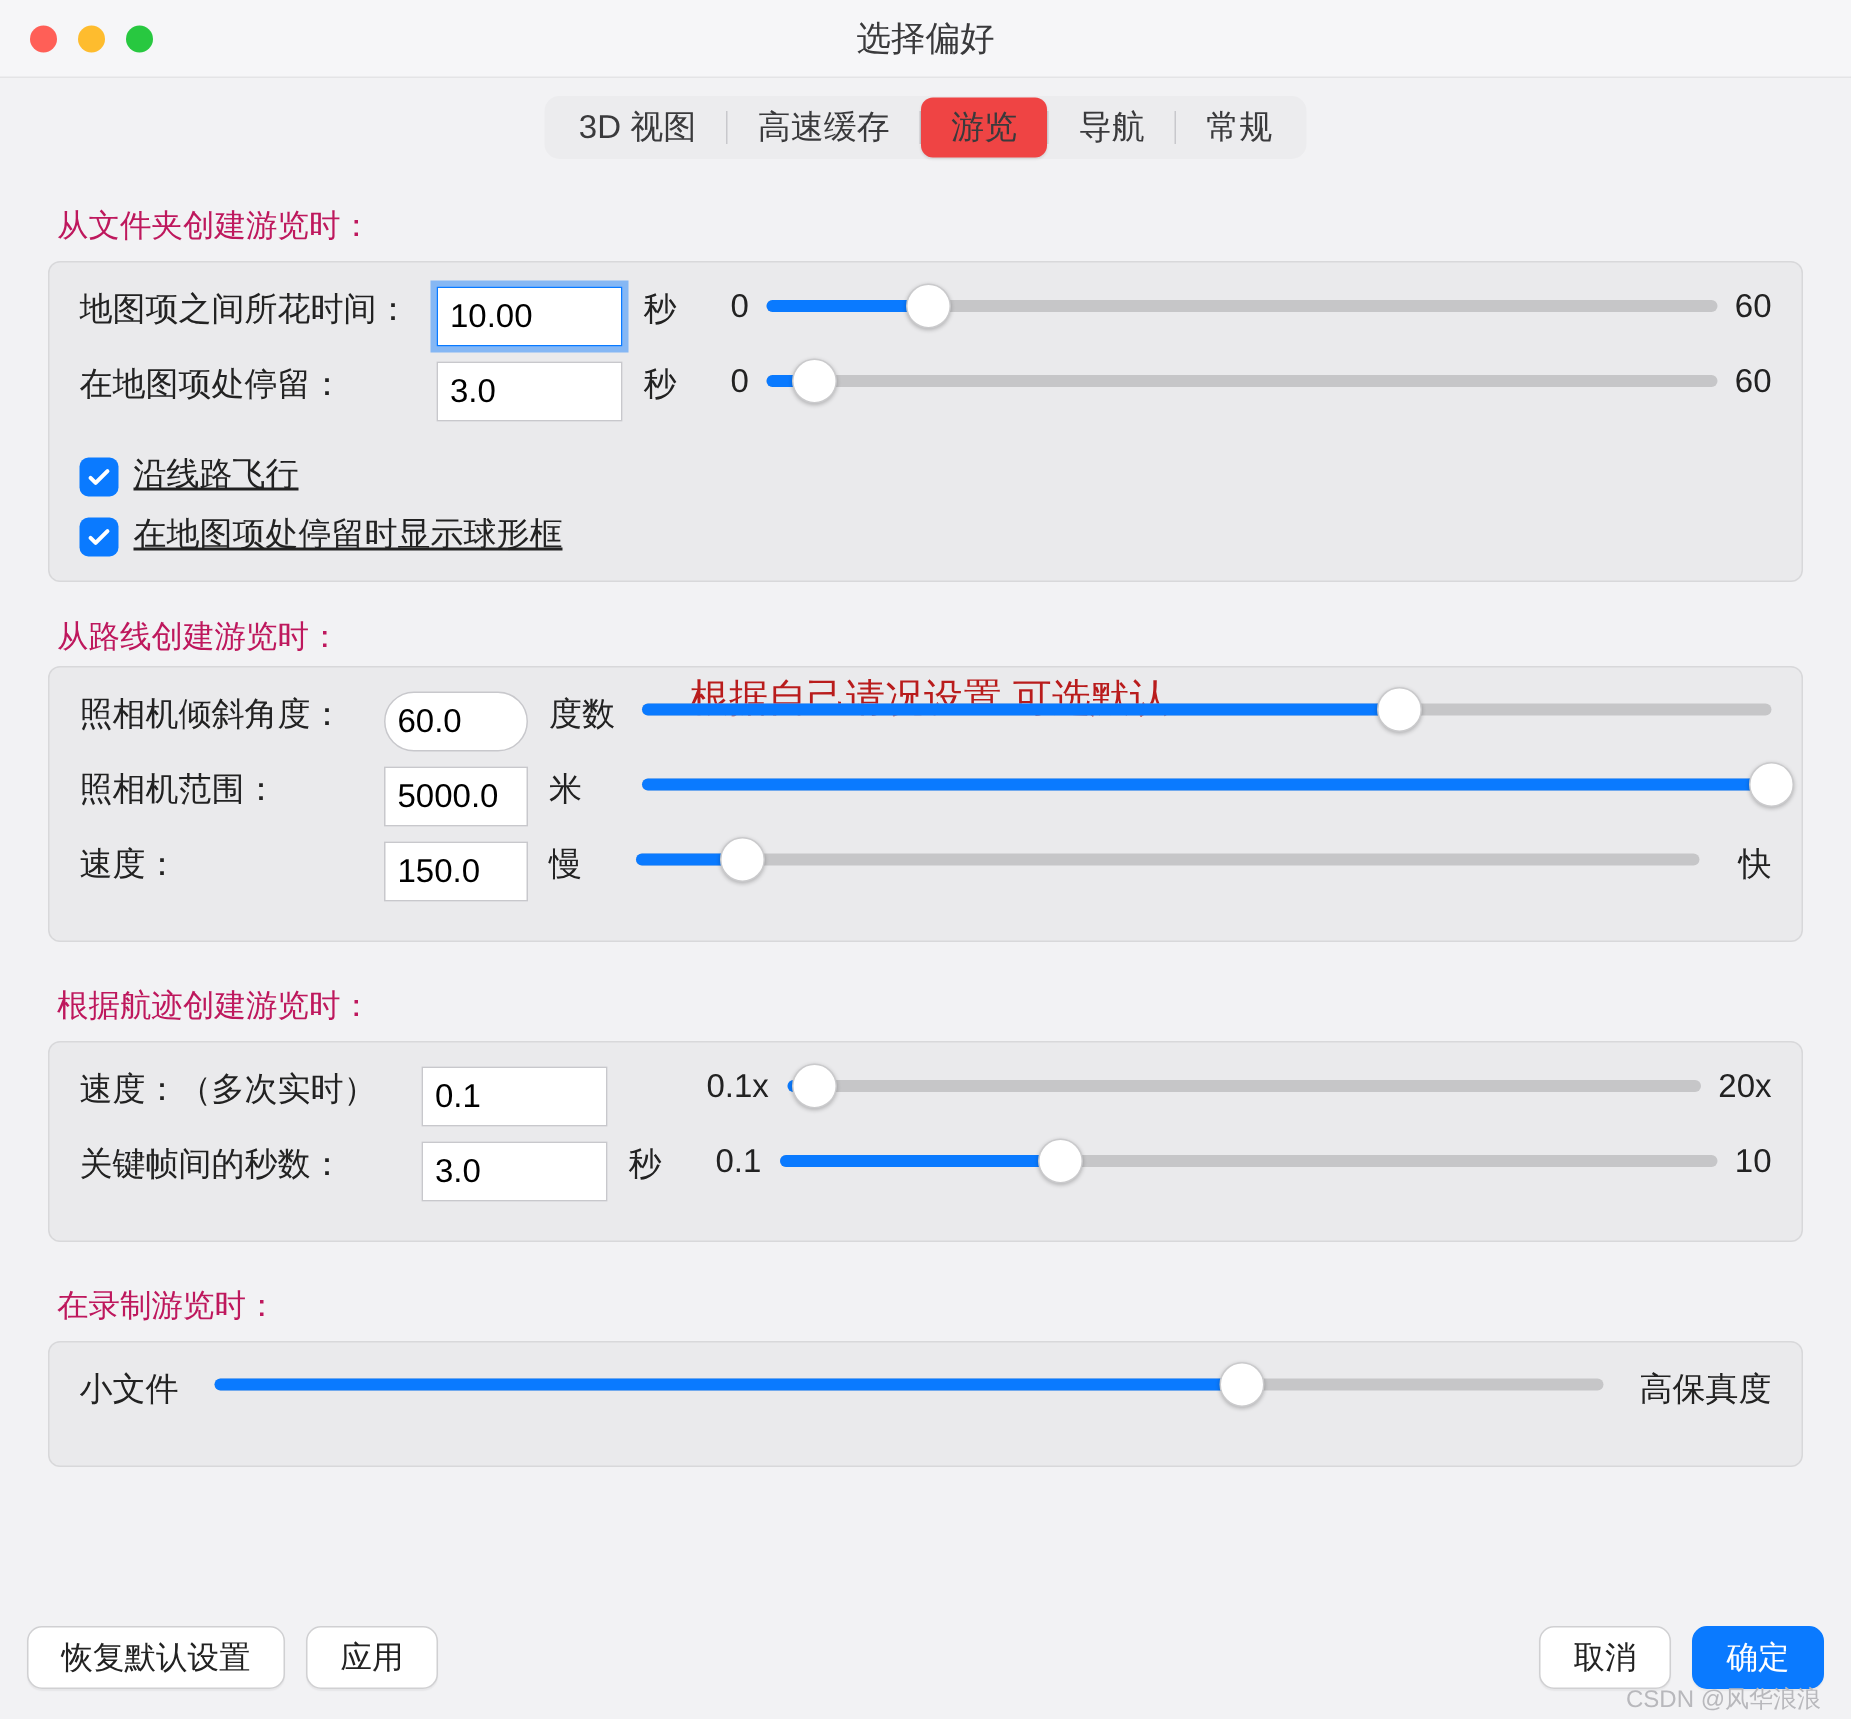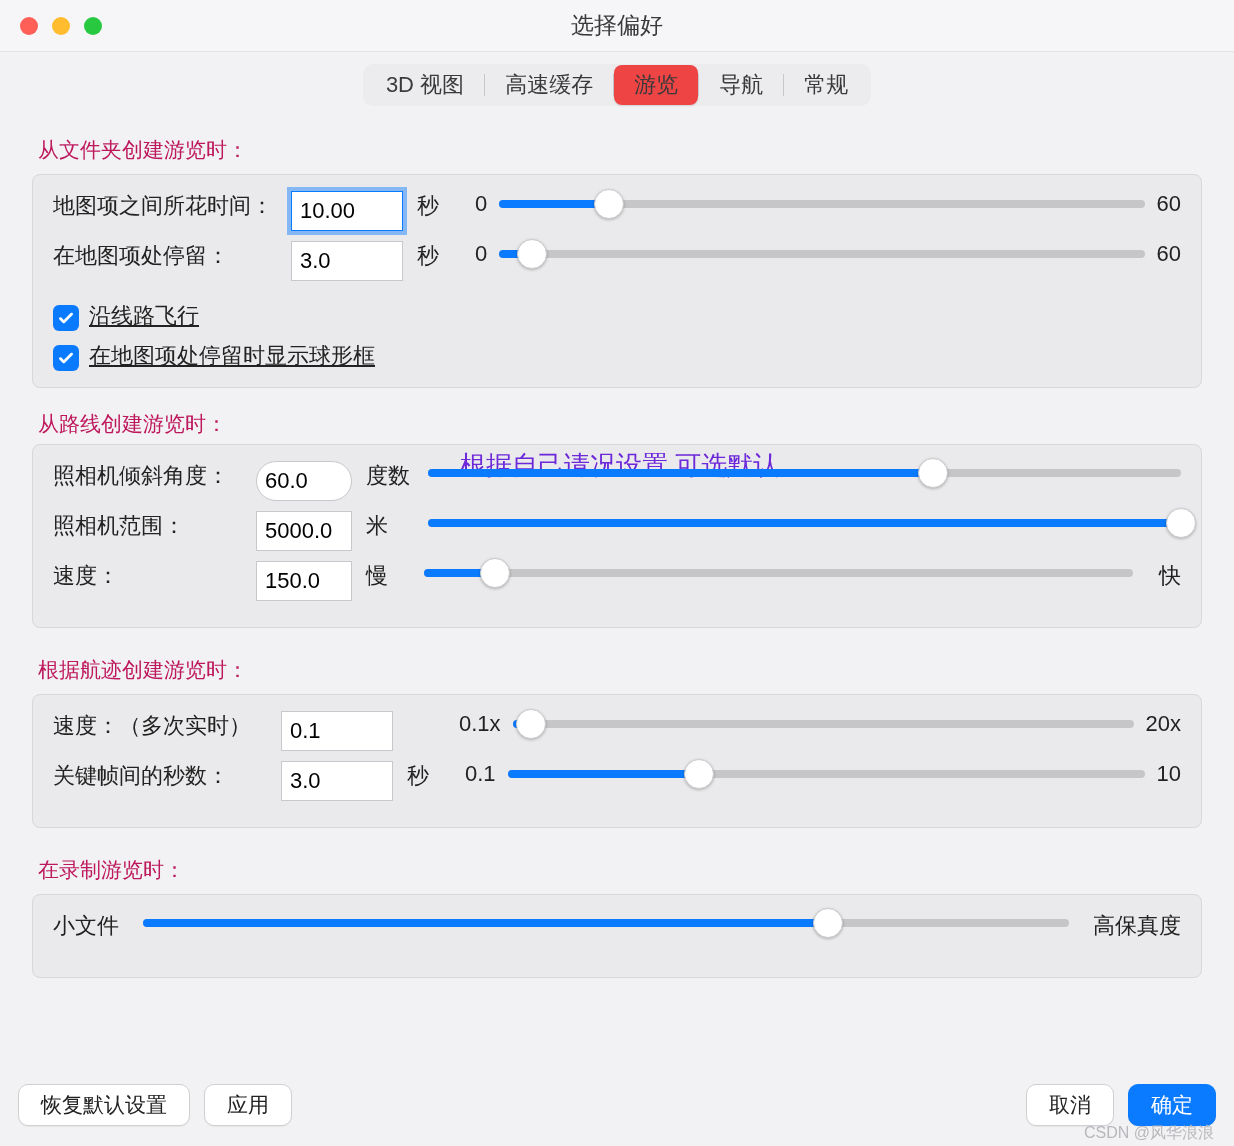--- a/index.html
+++ b/index.html
@@ -40,34 +40,34 @@
 }
 .seg-item.active { background: #ef4444; box-shadow: 0 1px 2px rgba(0,0,0,0.12); }
 .seg-sep { width: 1px; height: 22px; background: #c8c8cc; }
 .content {
   margin: 0 16px 12px; padding: 0 0 0 0;
 }
 .group-label {
   font-size: 21px; color: #be185d; padding: 16px 18px 10px 22px;
 }
 .annotation {
-  color: #6d28d9; font-size: 26px; font-weight: 400;
+  color: #b91c1c; font-size: 26px; font-weight: 400;
   position: absolute; left: 444px;
 }
 .panel {
   background: #eaeaec; border: 1px solid #d8d8da; border-radius: 8px;
   margin: 0 16px 12px; padding: 16px 20px;
 }
 .row {
   display: flex; align-items: flex-start; min-height: 50px; gap: 8px;
 }
 .lab { font-size: 22px; color: #222; white-space: nowrap; }
 .input {
   background: #fff; border: 1px solid #c8c8cc; border-radius: 0;
-  height: 40px; width: 112px; font-size: 22px; padding: 2px 8px;
+  height: 40px; width: 124px; font-size: 22px; padding: 2px 8px;
   text-align: left; outline: none;
 }
 .input.focused { box-shadow: 0 0 0 4px rgba(10,122,255,0.45); border-color:#0a7aff; }
 .unit { font-size: 22px; color: #222; margin-left: 6px; }
 .sl-min, .sl-max { font-size: 22px; color: #222; }
 .slider-wrap { flex: 1; display: flex; align-items: center; gap: 12px; }
 .slider {
   flex: 1; position: relative; height: 24px; display: flex; align-items: center;
 }
 .track {

